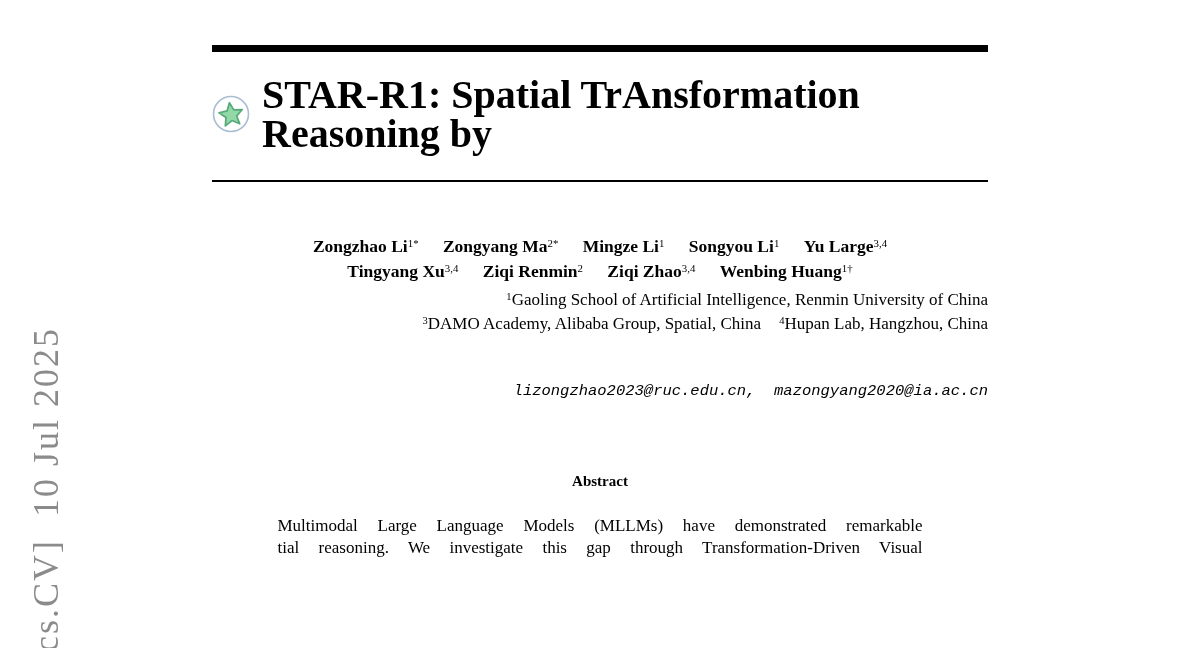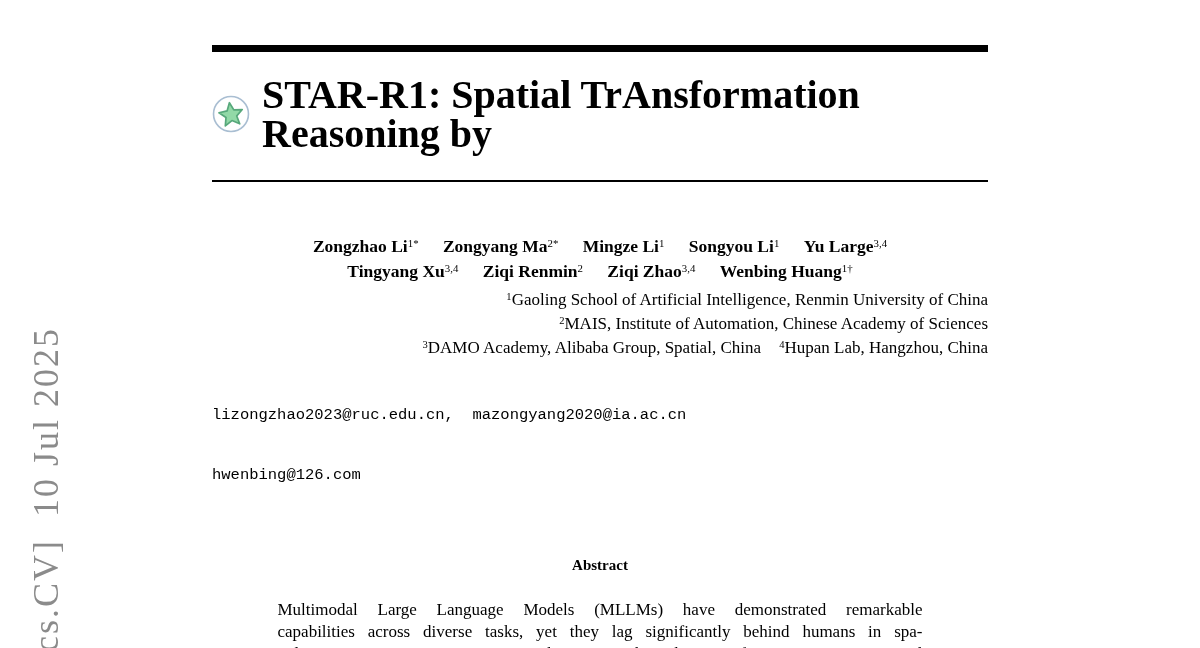--- a/index.html
+++ b/index.html
@@ -41,25 +41,26 @@
     font-size: 0.62em;
     font-weight: normal;
     position: relative;
     top: -0.5em;
     vertical-align: baseline;
   }
   .affiliations { margin-top: 4px; text-align: right; font-size: 17px; line-height: 22px; }
   .affil-seg + .affil-seg { margin-left: 14px; }
   .emails {
     margin-top: 4px;
-    text-align: left;
+    text-align: right;
     font-family: "Liberation Mono", monospace;
     font-size: 15.5px;
     line-height: 20px;
     white-space: pre;
+    font-style: italic;
   }
   .abstract-heading { margin-top: 27px; text-align: center; font-size: 15px; font-weight: bold; line-height: 26px; }
   .abstract-body { width: 645px; margin: 21px auto 0; font-size: 17px; line-height: 22px; }
   .abs-line { text-align: justify; text-align-last: justify; font-family: Liberation Serif, serif; }
 </style>
 </head>
 <body>
 
 <div class="page">
 
@@ -97,36 +98,31 @@
         <span class="author"><span>Ziqi Zhao</span><sup class="mark">3,4</sup></span>
         <span class="author"><span>Wenbing Huang</span><sup class="mark">1†</sup></span>
       </div>
     </div>
 
     <div class="affiliations">
       <div>
         <span class="affil-seg"><sup class="mark">1</sup><span>Gaoling School of Artificial Intelligence, Renmin University of China</span></span>
       </div>
       <div>
-        <span class="affil-seg"><sup class="mark">2</sup><span>MAIS, Institute of Automation, Chinese Academy of Sciences</span></span>
-      </div>
-      <div>
         <span class="affil-seg"><sup class="mark">3</sup><span>DAMO Academy, Alibaba Group, Spatial, China</span></span>
         <span class="affil-seg"><sup class="mark">4</sup><span>Hupan Lab, Hangzhou, China</span></span>
       </div>
     </div>
 
     <div class="emails">
       <div>lizongzhao2023@ruc.edu.cn,  mazongyang2020@ia.ac.cn</div>
-      <div>hwenbing@126.com</div>
     </div>
 
     <div class="abstract-heading">Abstract</div>
 
     <div class="abstract-body">
       <div class="abs-line">Multimodal Large Language Models (MLLMs) have demonstrated remarkable</div>
-      <div class="abs-line">capabilities across diverse tasks, yet they lag significantly behind humans in spa-</div>
       <div class="abs-line">tial reasoning. We investigate this gap through Transformation-Driven Visual</div>
 
     </div>
 
   </div>
 </div>
 
 </body></html>

